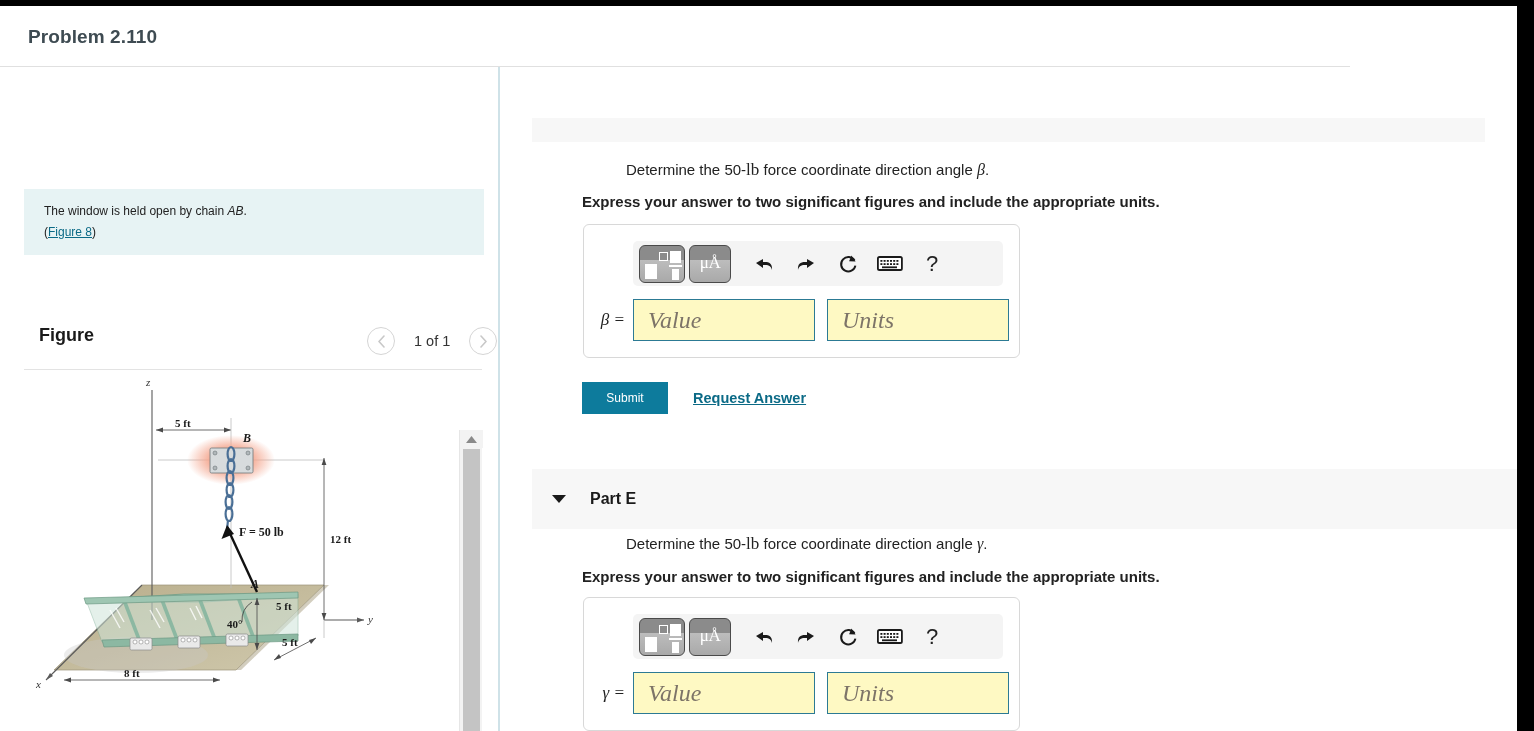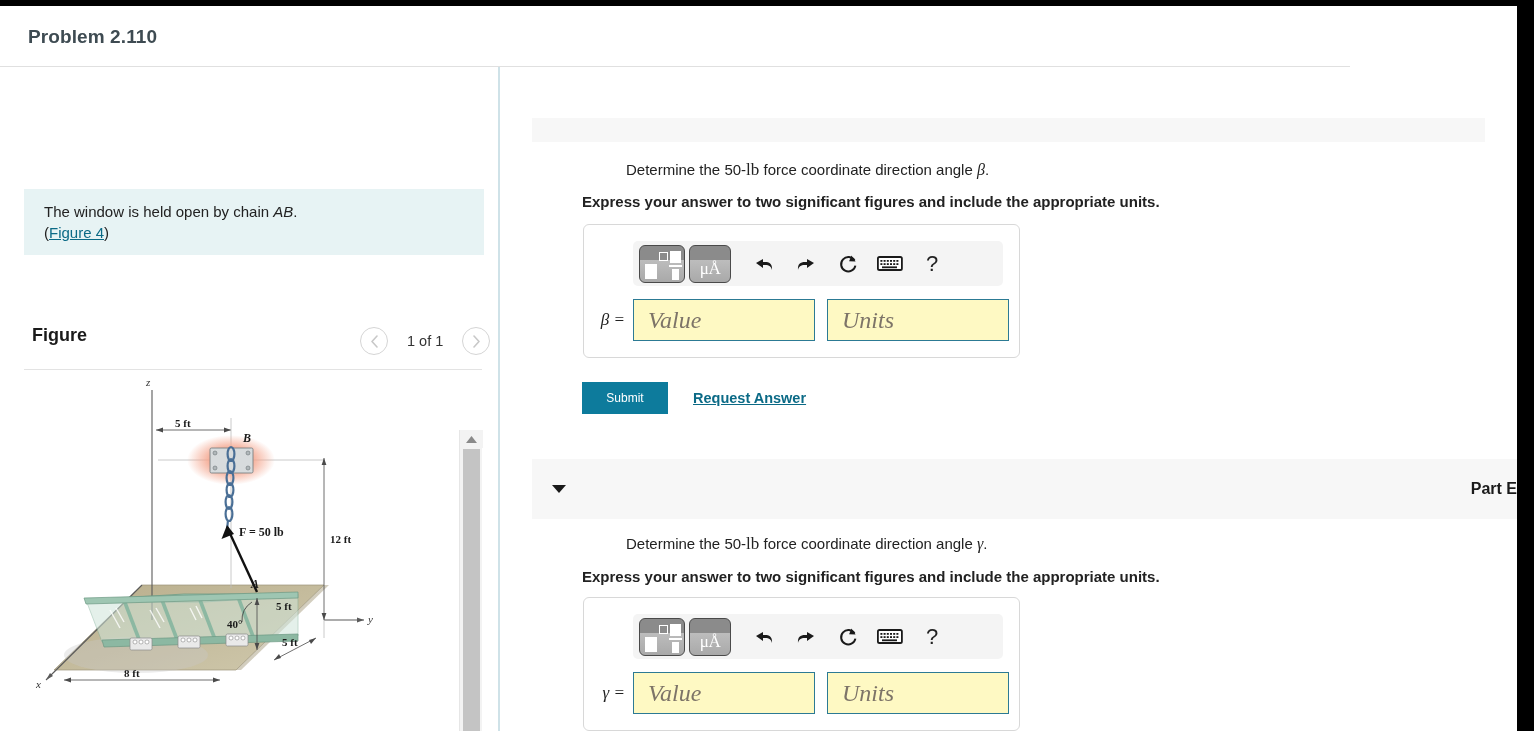--- a/index.html
+++ b/index.html
@@ -63,27 +63,27 @@
     width: 498px; height: 664px;
     background: #ffffff;
   }
   .intro-box {
     position: absolute; left: 24px; top: 122px;
     width: 460px; height: 66px;
     background: #e7f3f4;
   }
   .intro-text {
     position: absolute; left: 20px; top: 12px;
-    font-size: 15px; color: #222; line-height: 21px;
+    font-size: 12px; color: #222; line-height: 21px;
   }
   .intro-text em { font-style: italic; }
   .fig-link { color: #0b6a86; text-decoration: underline; }
 
   .figure-header {
-    position: absolute; left: 8px; top: 245px;
+    position: absolute; left: 15px; top: 245px;
     width: 498px; height: 58px;
   }
   .figure-label {
     position: absolute; left: 24px; top: 13px;
     font-size: 18px; font-weight: bold; color: #1a1a1a;
   }
   .fig-nav {
     position: absolute; left: 352px; top: 15px;
     display: flex; align-items: center; gap: 19px;
   }
@@ -173,21 +173,21 @@
   }
   .tb-spacer { width: 6px; flex: none; }
 
   
   .g-sq { position: absolute; background: #ffffff; }
   .g-out { position: absolute; border: 1.6px solid #ffffff; background: transparent; }
   .g-micro {
     position: absolute; left: 0; top: 0; width: 100%; height: 100%;
     display: flex; align-items: flex-end; justify-content: center;
     color: #ffffff; font-family: "Liberation Serif", serif;
-    font-size: 17px; padding-bottom: 3px; letter-spacing: -0.5px;
+    font-size: 17px; padding-bottom: 9px; letter-spacing: -0.5px;
   }
 
   .field-row {
     position: absolute; left: 0; display: flex; align-items: center;
   }
   .field-symbol {
     font-family: "Liberation Serif", serif; font-style: italic;
     font-size: 17px; color: #222; width: 52px; text-align: right;
     padding-right: 8px;
   }
@@ -241,21 +241,21 @@
 
   <div class="header">
     <div class="problem-title">Problem 2.110</div>
   </div>
 
   <div class="left-col">
 
     <div class="intro-box">
       <div class="intro-text">
         <span>The window is held open by chain </span><em>AB</em><span>.</span><br>
-        <span>(</span><a href="#" class="fig-link">Figure 4</a><span>)</span>
+        <span>(</span><a href="#" class="fig-link">Figure 8</a><span>)</span>
       </div>
     </div>
 
     <div class="figure-header">
       <div class="figure-label">Figure</div>
       <div class="fig-nav">
         <div class="nav-circle">
           <svg width="9" height="13" viewBox="0 0 9 13">
             <polyline points="7,1 2,6.5 7,12" fill="none" stroke="#c8c8c8" stroke-width="1.6" stroke-linecap="round" stroke-linejoin="round"></polyline>
           </svg>
@@ -497,21 +497,21 @@
       <div class="field-row" style="top:74px; left:-3px;">
         <div class="field-symbol">β =</div>
         <div class="inp value">Value</div>
         <div class="inp units">Units</div>
       </div>
     </div>
 
     <div class="submit-btn" style="left:82px; top:315px;">Submit</div>
     <a href="#" class="req-link" style="left:193px; top:323px;">Request Answer</a>
 
-    <div class="part-header" style="top:392px;justify-content:space-between;">
+    <div class="part-header" style="top:402px;">
       <div class="part-caret"></div>
       <div class="part-label">Part E</div>
     </div>
 
     <div class="q-line" style="left:82px; top:467px;">
       <span>Determine the 50-</span><span class="unit-lb">lb</span><span> force coordinate direction angle </span><span class="serif-i">γ</span><span>.</span>
     </div>
     <div class="q-bold" style="left:82px; top:501px;">Express your answer to two significant figures and include the appropriate units.</div>
 
     <div class="answer-box" style="left:83px; top:530px; width:437px; height:134px;">

